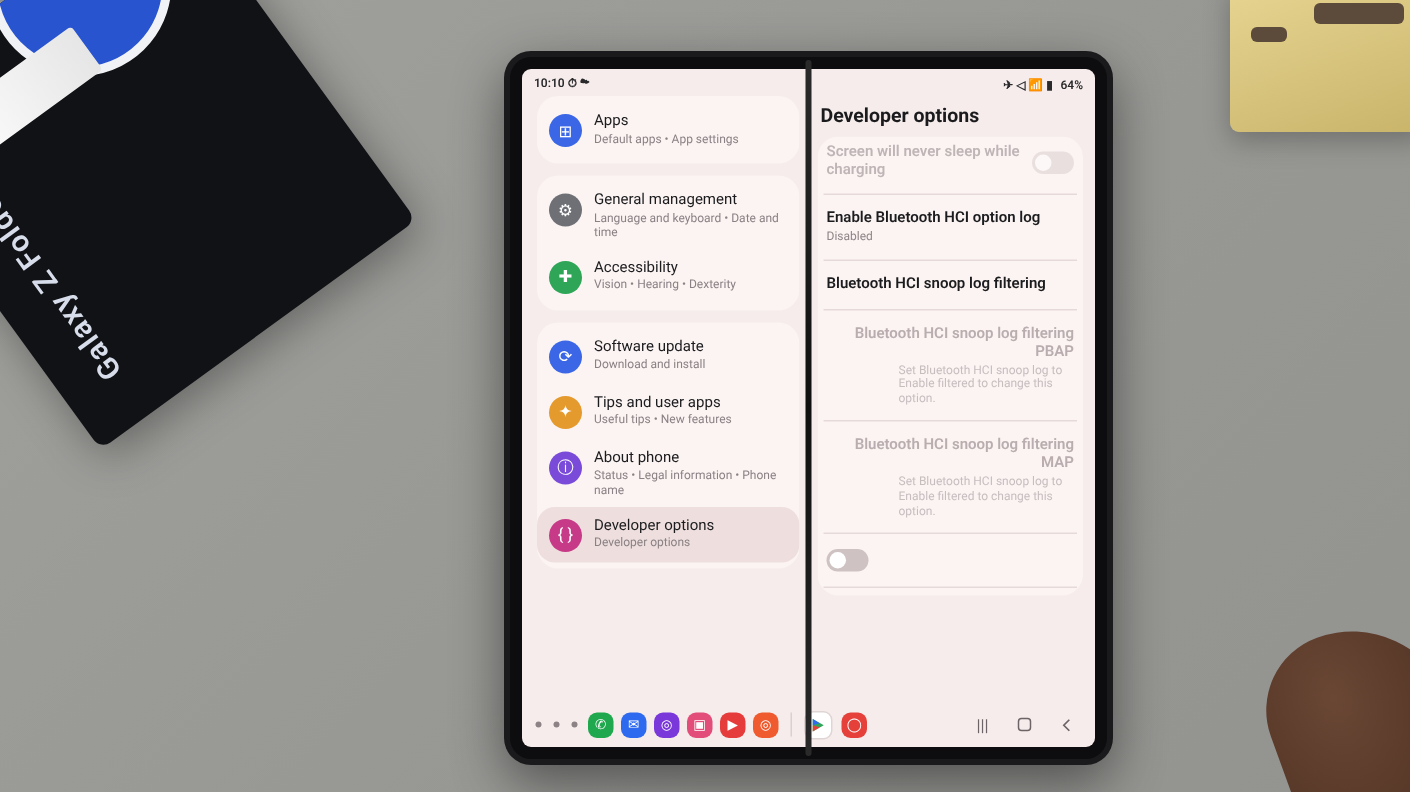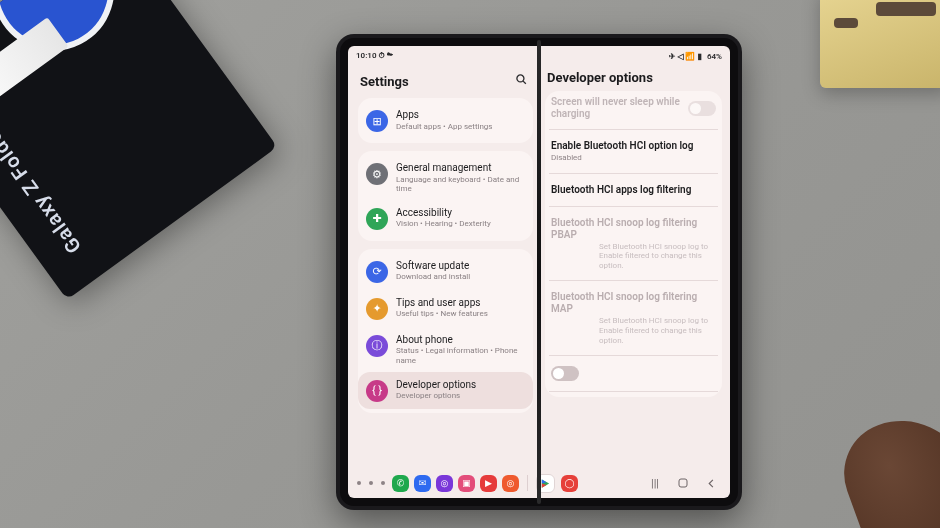--- a/index.html
+++ b/index.html
@@ -193,21 +193,21 @@
     background:#fff;border-radius:50%;
   }
   .toggle.off{background:#cfc2c3;}
   .toggle.off::after{left:2px;right:auto;}
 
   .ritem{
     padding:7px 6px;
   }
   .ritem .rtitle{font-size:10px;font-weight:600;color:#1c1c1e;line-height:1.2;}
   .ritem .rsub{font-size:8px;color:#8f8487;line-height:1.2;margin-top:1px;}
-  .ritem.disabled .rtitle{color:#b9adaf;}
+  .ritem.disabled .rtitle{color:#b9adaf;text-align:right;}
   .ritem.disabled .rsub{color:#c7bdbf;margin-left:48px;}
   .ritem.cut .rtitle{color:#bfb4b6;}
   .ritem-withtoggle{display:flex;align-items:center;justify-content:space-between;gap:8px;}
   .hr{height:1px;background:#e5d9d9;margin:3px 4px;}
   .faint-top{
     padding:5px 6px 6px;
   }
   .faint-top .rtitle{color:#c3b8ba;}
 
   
@@ -268,29 +268,20 @@
       </div>
       <div class="status-right">
         <span>✈ ◁ 📶 ▮</span>
         <span>64%</span>
       </div>
     </div>
 
     <div class="panes">
 
       <div class="pane-left">
-        <div class="pane-head">
-          <div class="pane-title">Settings</div>
-          <div class="search-btn">
-            <svg width="13" height="13" viewBox="0 0 24 24" fill="none" stroke="#2b2b2d" stroke-width="2.4">
-                <circle cx="10" cy="10" r="6.5"></circle>
-                <line x1="20" y1="20" x2="15" y2="15"></line>
-              </svg>
-          </div>
-        </div>
         <div class="scroll" id="left-scroll">
             <div class="list-card">
               <div class="sitem">
                 <div class="sicon ic-blue">⊞</div>
                 <div class="stext">
                   <div class="stitle">Apps</div>
                   <div class="ssub">Default apps • App settings</div>
                 </div>
               </div>
             </div>
@@ -360,21 +351,21 @@
               <div class="hr"></div>
               <div class="ritem">
                 <div style="flex:1;min-width:0">
                   <div class="rtitle">Enable Bluetooth HCI option log</div>
                   <div class="rsub">Disabled</div>
                 </div>
               </div>
               <div class="hr"></div>
               <div class="ritem">
                 <div style="flex:1;min-width:0">
-                  <div class="rtitle">Bluetooth HCI apps log filtering</div>
+                  <div class="rtitle">Bluetooth HCI snoop log filtering</div>
                 </div>
               </div>
               <div class="hr"></div>
               <div class="ritem disabled">
                 <div style="flex:1;min-width:0">
                   <div class="rtitle">Bluetooth HCI snoop log filtering PBAP</div>
                   <div class="rsub">Set Bluetooth HCI snoop log to Enable filtered to change this option.</div>
                 </div>
               </div>
               <div class="hr"></div>

